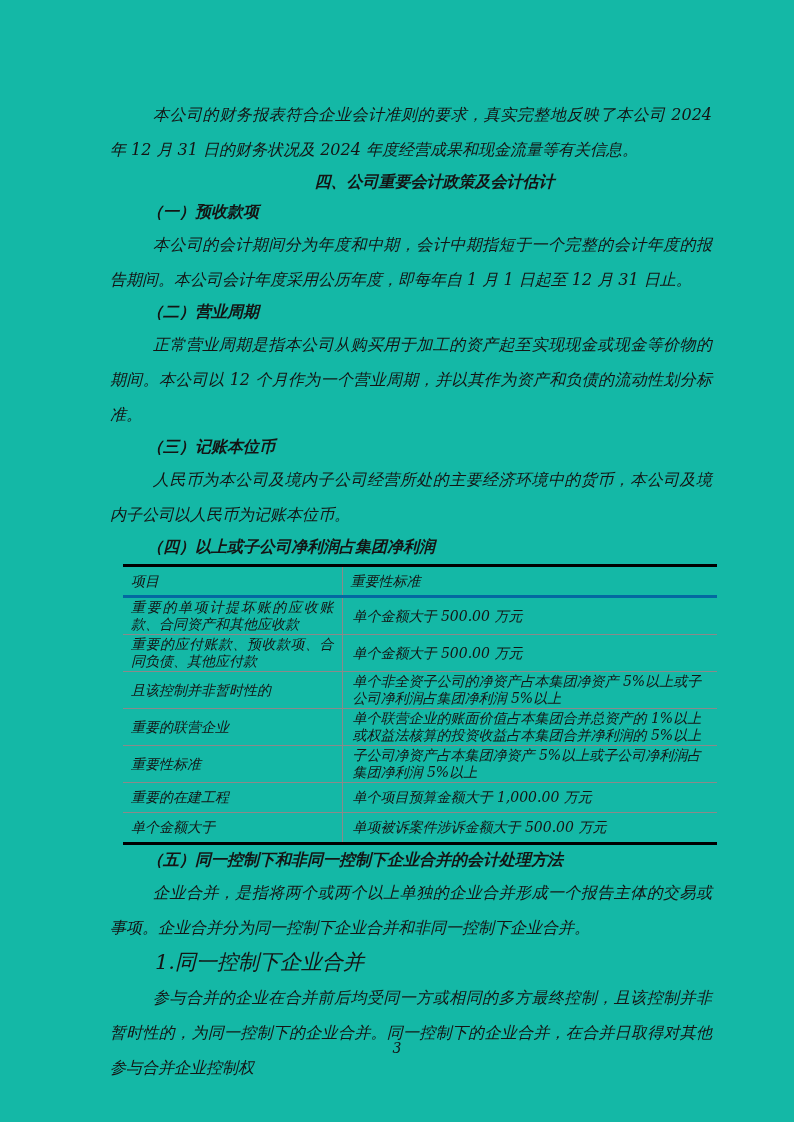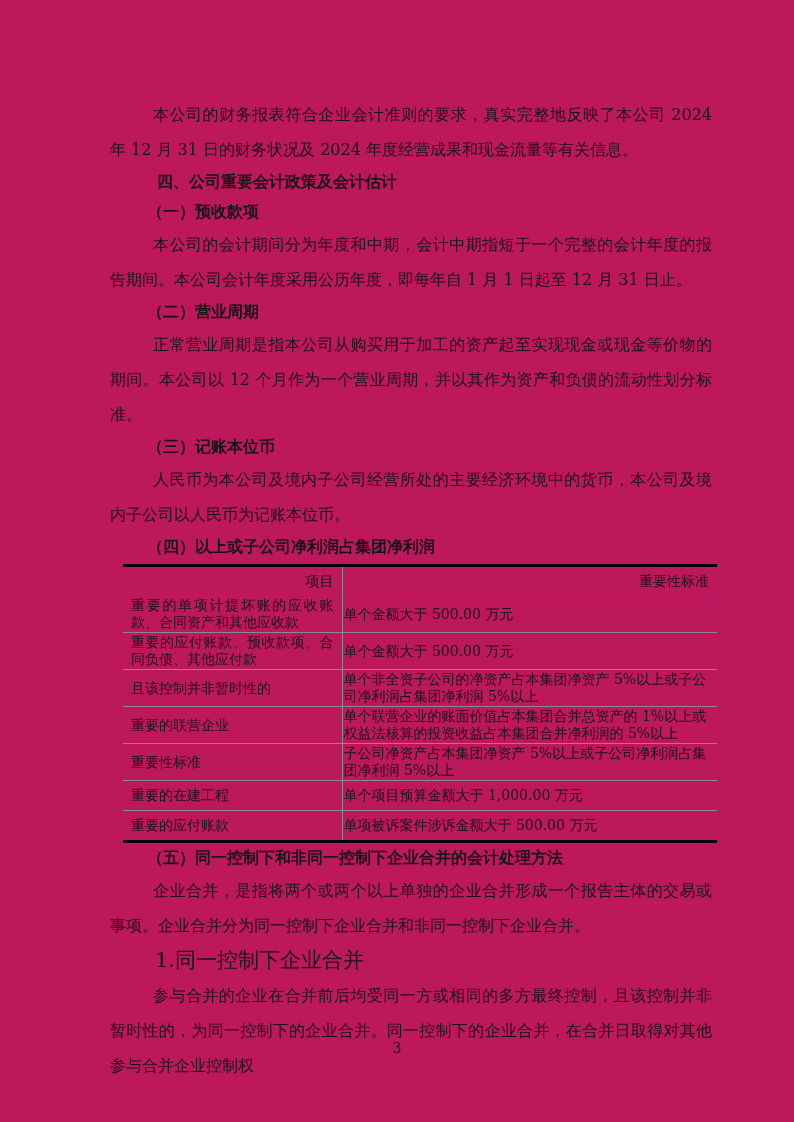--- a/index.html
+++ b/index.html
@@ -4,24 +4,25 @@
 <style>
   html, body {
     margin: 0;
     padding: 0;
     background: #ffffff;
   }
   .page {
     position: relative;
     width: 794px;
     height: 1122px;
-    background: #be185d;
+    background: #14b8a6;
     overflow: hidden;
     color: #141414;
     font-family: "DejaVu Serif", serif;
+    font-style: italic;
   }
   .content {
     position: absolute;
     left: 110px;
     width: 602px;
     top: 0;
   }
   .para {
     margin: 0;
     font-size: 16px;
@@ -34,21 +35,21 @@
     margin-top: 97px;
   }
   .h1, .h2 {
     margin: 0;
     font-size: 16px;
     line-height: 30px;
     font-weight: bold;
     font-family: "DejaVu Sans", sans-serif;
     text-align: left;
   }
-  .h1 { text-indent: 47px; }
+  .h1 { text-indent: 47px; text-align: center; }
   .h2 { text-indent: 37px; }
   .numbered {
     margin: 0;
     font-size: 21px;
     line-height: 35px;
     text-indent: 45px;
     font-family: "DejaVu Serif", serif;
   }
   table.materiality {
     border-collapse: collapse;
@@ -57,43 +58,43 @@
     margin: 2px 0 0 13px;
     border-top: 3px solid #000000;
     border-bottom: 3px solid #000000;
     font-size: 14px;
     font-family: "DejaVu Serif", serif;
   }
   table.materiality col.c1 { width: 219px; }
   table.materiality col.c2 { width: 375px; }
   table.materiality th {
     font-weight: normal;
-    text-align: right;
+    text-align: left;
     height: 26px;
     padding: 1px 8px;
-    border-bottom: 1px solid #0369a1;
+    border-bottom: 3px solid #0369a1;
     line-height: 17px;
   }
   table.materiality th.c1 { border-right: 1px solid #8a8a8a; }
   table.materiality td {
     height: 27px;
     padding: 1px 8px;
     vertical-align: middle;
     line-height: 17px;
     border-bottom: 1px solid #8a8a8a;
   }
   table.materiality tr:last-child td { border-bottom: none; }
   table.materiality td.item {
     border-right: 1px solid #8a8a8a;
     text-align: justify;
     text-justify: inter-ideograph;
   }
   table.materiality td.criteria {
     text-align: left;
-    padding-left: 1px;
+    padding-left: 10px;
   }
   .footer {
     position: absolute;
     left: 0;
     right: 0;
     top: 1040px;
     text-align: center;
     font-size: 14px;
     font-family: "DejaVu Serif", serif;
     color: #141414;
@@ -150,21 +151,21 @@
         </tr>
         <tr>
           <td class="item">重要性标准</td>
           <td class="criteria">子公司净资产占本集团净资产 5%以上或子公司净利润占集团净利润 5%以上</td>
         </tr>
         <tr>
           <td class="item">重要的在建工程</td>
           <td class="criteria">单个项目预算金额大于 1,000.00 万元</td>
         </tr>
         <tr>
-          <td class="item">重要的应付账款</td>
+          <td class="item">单个金额大于</td>
           <td class="criteria">单项被诉案件涉诉金额大于 500.00 万元</td>
         </tr>
       </tbody>
     </table>
 
     <h3 class="h2">（五）同一控制下和非同一控制下企业合并的会计处理方法</h3>
     <p class="para">企业合并，是指将两个或两个以上单独的企业合并形成一个报告主体的交易或事项。企业合并分为同一控制下企业合并和非同一控制下企业合并。</p>
     <p class="numbered">1.同一控制下企业合并</p>
     <p class="para">参与合并的企业在合并前后均受同一方或相同的多方最终控制，且该控制并非暂时性的，为同一控制下的企业合并。同一控制下的企业合并，在合并日取得对其他参与合并企业控制权</p>
 

